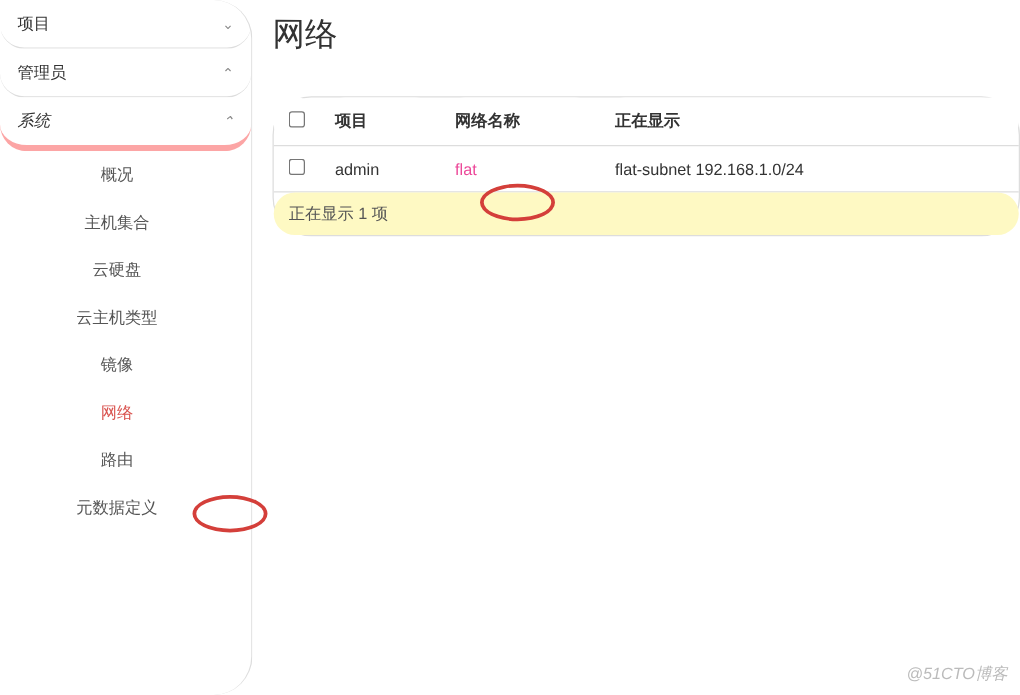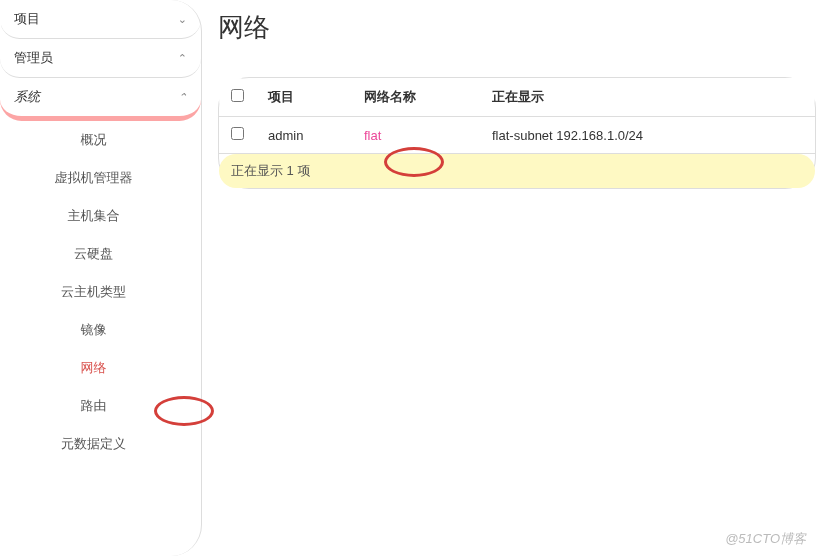--- a/index.html
+++ b/index.html
@@ -49,21 +49,20 @@
       </div>
     </div>
     <div class="nav-section" style="border-bottom:5px solid #fca5a5;font-style:italic;">
       <div class="nav-header">
         <span>系统</span>
         <span class="chevron">⌃</span>
       </div>
     </div>
     <div class="nav-items">
       <div class="nav-item">概况</div>
-      <div class="nav-item">虚拟机管理器</div>
       <div class="nav-item">主机集合</div>
       <div class="nav-item">云硬盘</div>
       <div class="nav-item">云主机类型</div>
       <div class="nav-item">镜像</div>
       <div class="nav-item active">网络</div>
       <div class="nav-item">路由</div>
       <div class="nav-item">元数据定义</div>
     </div>
   </div>
 

